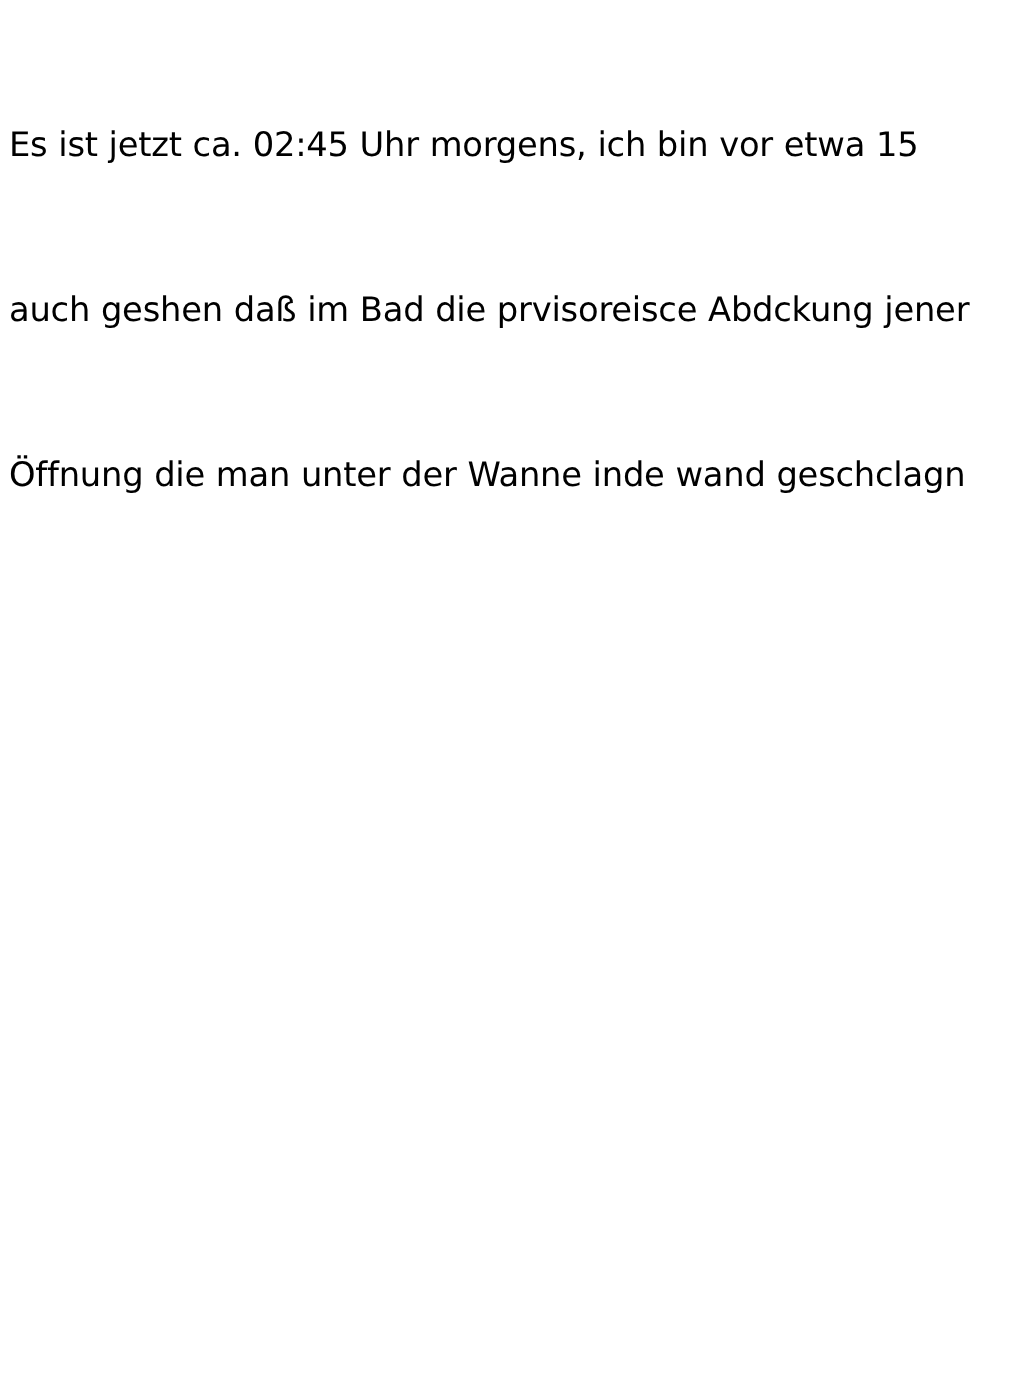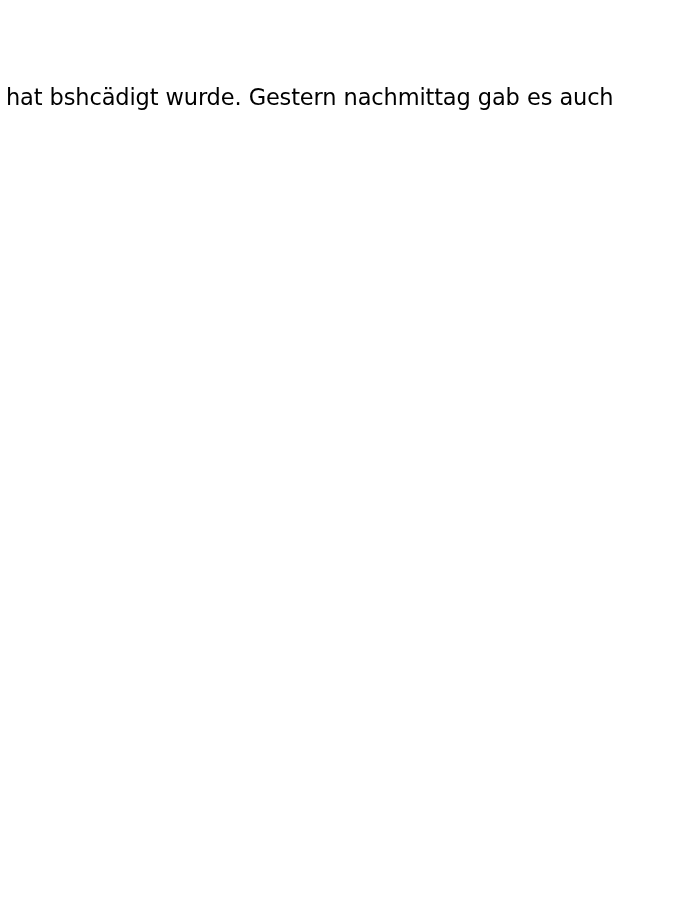--- a/index.html
+++ b/index.html
@@ -34,21 +34,23 @@
   .line {
     display: block;
     white-space: pre;
   }
 </style>
 </head>
 <body>
 
 <div class="page">
   <div class="text-block">
-    <span class="line">hat bshcädigt wurde. Gestern nachmittag gab es auch</span>
+    <span class="line">Es ist jetzt ca. 02:45 Uhr morgens, ich bin vor etwa 15</span>
+    <span class="line">auch geshen daß im Bad die prvisoreisce Abdckung jener</span>
+    <span class="line">Öffnung die man unter der Wanne inde wand geschclagn</span>
     
     
     
     
     
     
     
     
     
     

